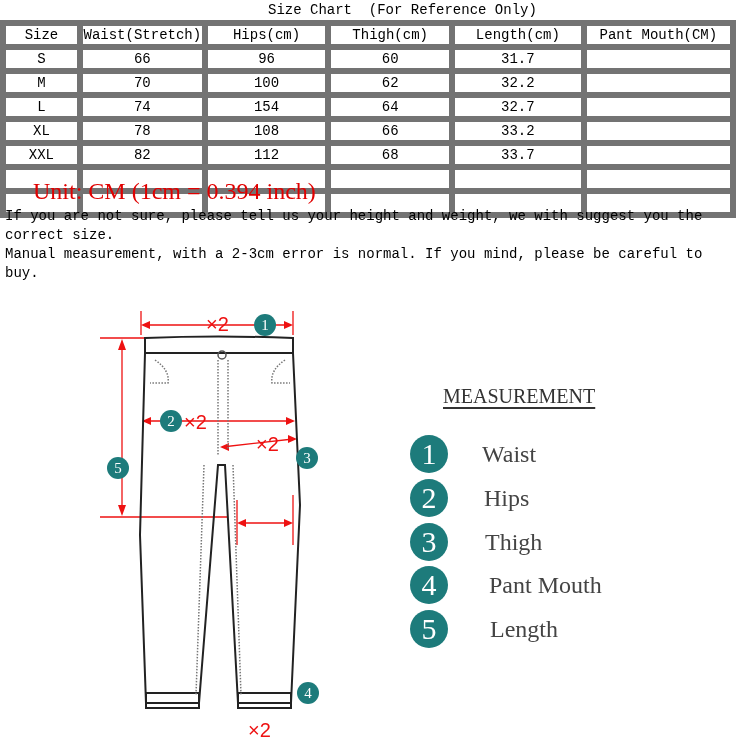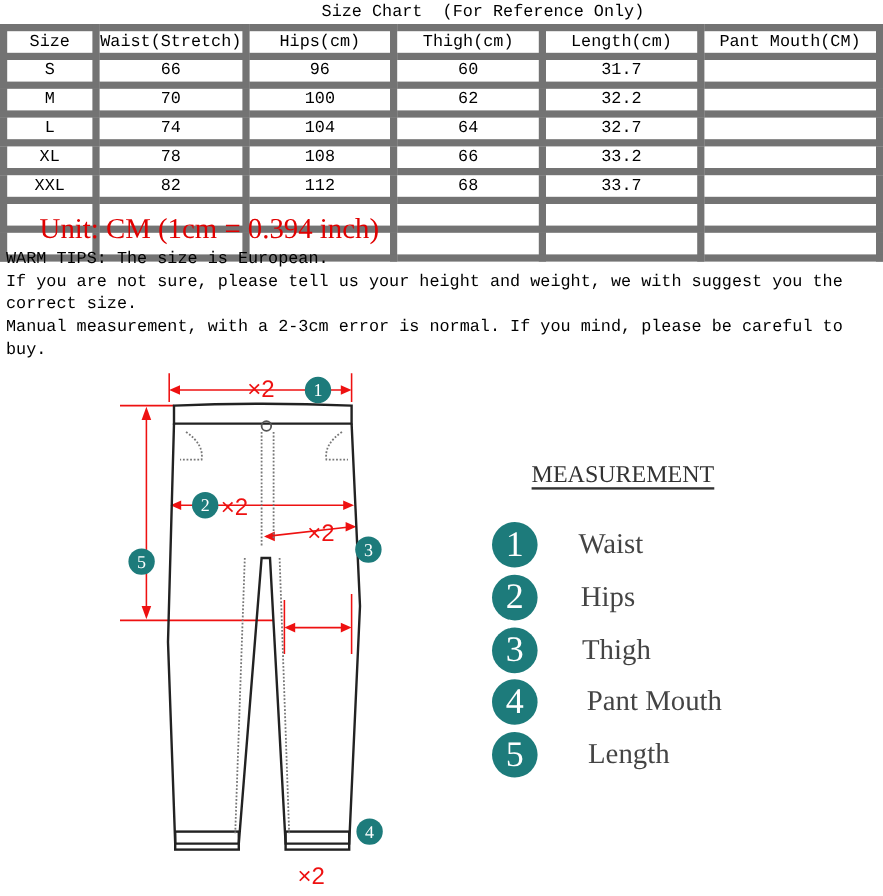--- a/index.html
+++ b/index.html
@@ -54,21 +54,21 @@
     <td>M</td>
         <td>70</td>
         <td>100</td>
         <td>62</td>
         <td>32.2</td>
         <td></td>
   </tr>
   <tr>
     <td>L</td>
         <td>74</td>
-        <td>104</td>
+        <td>154</td>
         <td>64</td>
         <td>32.7</td>
         <td></td>
   </tr>
   <tr>
     <td>XL</td>
         <td>78</td>
         <td>108</td>
         <td>66</td>
         <td>33.2</td>
@@ -97,21 +97,20 @@
         <td></td>
         <td></td>
         <td></td>
   </tr>
 </tbody>
   </table>
 
 <div class="unit-line">Unit: CM (1cm = 0.394 inch)</div>
 
 <div class="tips">
-  <p>WARM TIPS: The size is European.</p>
   <p>If you are not sure, please tell us your height and weight, we with suggest you the correct size.</p>
   <p>Manual measurement, with a 2-3cm error is normal. If you mind, please be careful to buy.</p>
 </div>
 
 <div class="diagram">
   <svg width="230" height="442" viewBox="0 0 230 442" xmlns="http://www.w3.org/2000/svg">
     <g fill="none" stroke="#ee1111" stroke-width="1.3">
       <line x1="41" y1="6" x2="41" y2="30"></line>
         <line x1="193" y1="6" x2="193" y2="30"></line>
       <line x1="44" y1="20" x2="190" y2="20"></line>

